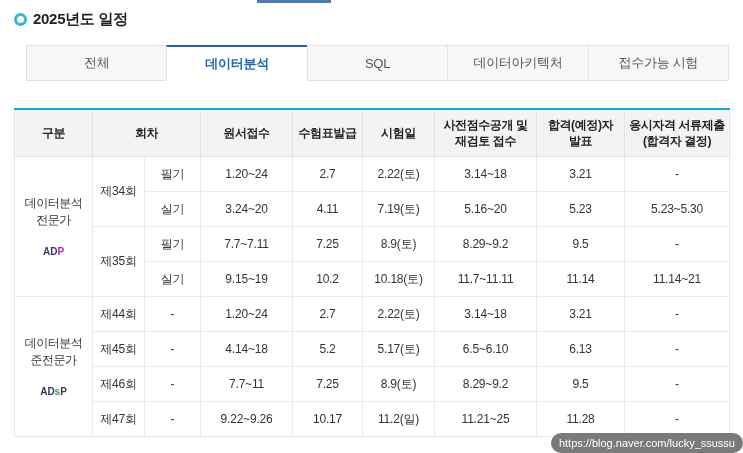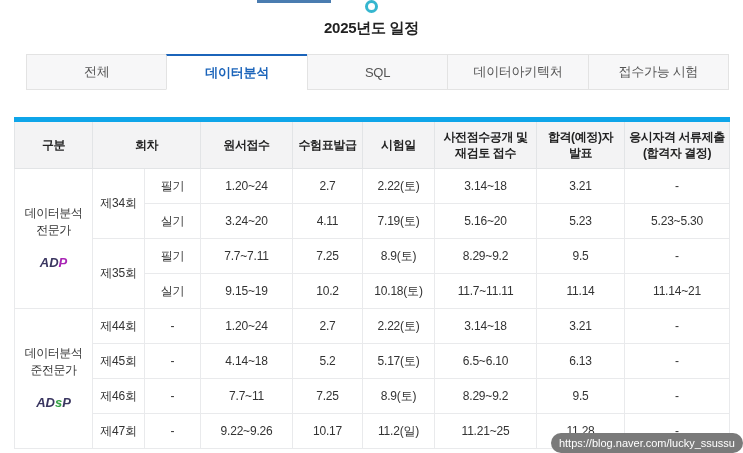--- a/index.html
+++ b/index.html
@@ -3,52 +3,52 @@
 <meta charset="utf-8">
 <style>
   html,body{margin:0;padding:0;background:#fff;}
   body{
     width:743px;height:453px;overflow:hidden;position:relative;
     font-family:"Liberation Sans","DejaVu Sans",sans-serif;
     color:#333;-webkit-font-smoothing:antialiased;
   }
   .top-fragment{position:absolute;left:257px;top:0;width:74px;height:3px;background:#4a7cb0;}
   .container{padding:0 14px;}
-  .title-row{display:flex;align-items:center;gap:6px;flex-direction:column;}
+  .title-row{margin-top:10px;display:flex;align-items:center;gap:6px;}
   .bullet{width:7px;height:7px;border:3px solid #35b6cf;border-radius:50%;background:#fff;display:inline-block;}
   .page-title{font-size:15px;font-weight:700;color:#222;margin:0;letter-spacing:-0.3px;}
   
   .tabs{display:flex;margin-top:16px;}
   .tab{
     flex:1;height:36px;display:flex;align-items:center;justify-content:center;
     background:#f7f7f8;border:1px solid #e3e3e3;margin-left:-1px;
     font-size:13px;color:#555;letter-spacing:-0.3px;cursor:pointer;box-sizing:border-box;
   }
   .tab:first-child{margin-left:12px;}
   .tab.active{
     background:#fff;color:#1b64ba;font-weight:700;
     border-top:2px solid #1b64ba;border-bottom:1px solid #fff;
   }
   
   table.schedule{
     border-collapse:collapse;width:715px;margin-top:27px;
-    font-size:12px;table-layout:fixed;border-top:5px solid #0ea5e9;
+    font-size:12px;table-layout:fixed;border-top:2px solid #0ea5e9;
   }
   .schedule th{
     background:#f3f3f4;color:#222;font-weight:700;
     border:1px solid #e2e4e6;padding:7px 1px;line-height:1.35;
     letter-spacing:-0.4px;text-align:center;
   }
   .schedule td{
     border:1px solid #e9eaec;text-align:center;height:34px;
     color:#333;letter-spacing:-0.2px;padding:0 1px;
   }
   .group-cell{line-height:1.45;}
   .group-name{color:#333;letter-spacing:-0.5px;}
-  .brand-logo{font-style:italic;font-weight:700;font-size:13px;margin-top:15px;letter-spacing:0;}
+  .brand-logo{font-weight:700;font-size:10px;margin-top:15px;letter-spacing:0;}
   .logo-dark{color:#3a3660;}
   .logo-accent-purple{color:#a925b5;}
   .logo-accent-green{color:#35a344;}
   
   .watermark{
     position:absolute;right:0;bottom:0;background:#7a7a7a;color:#fff;
     font-size:11px;padding:4px 8px;letter-spacing:0;border-radius:10px;
   }
 </style>
 </head>

